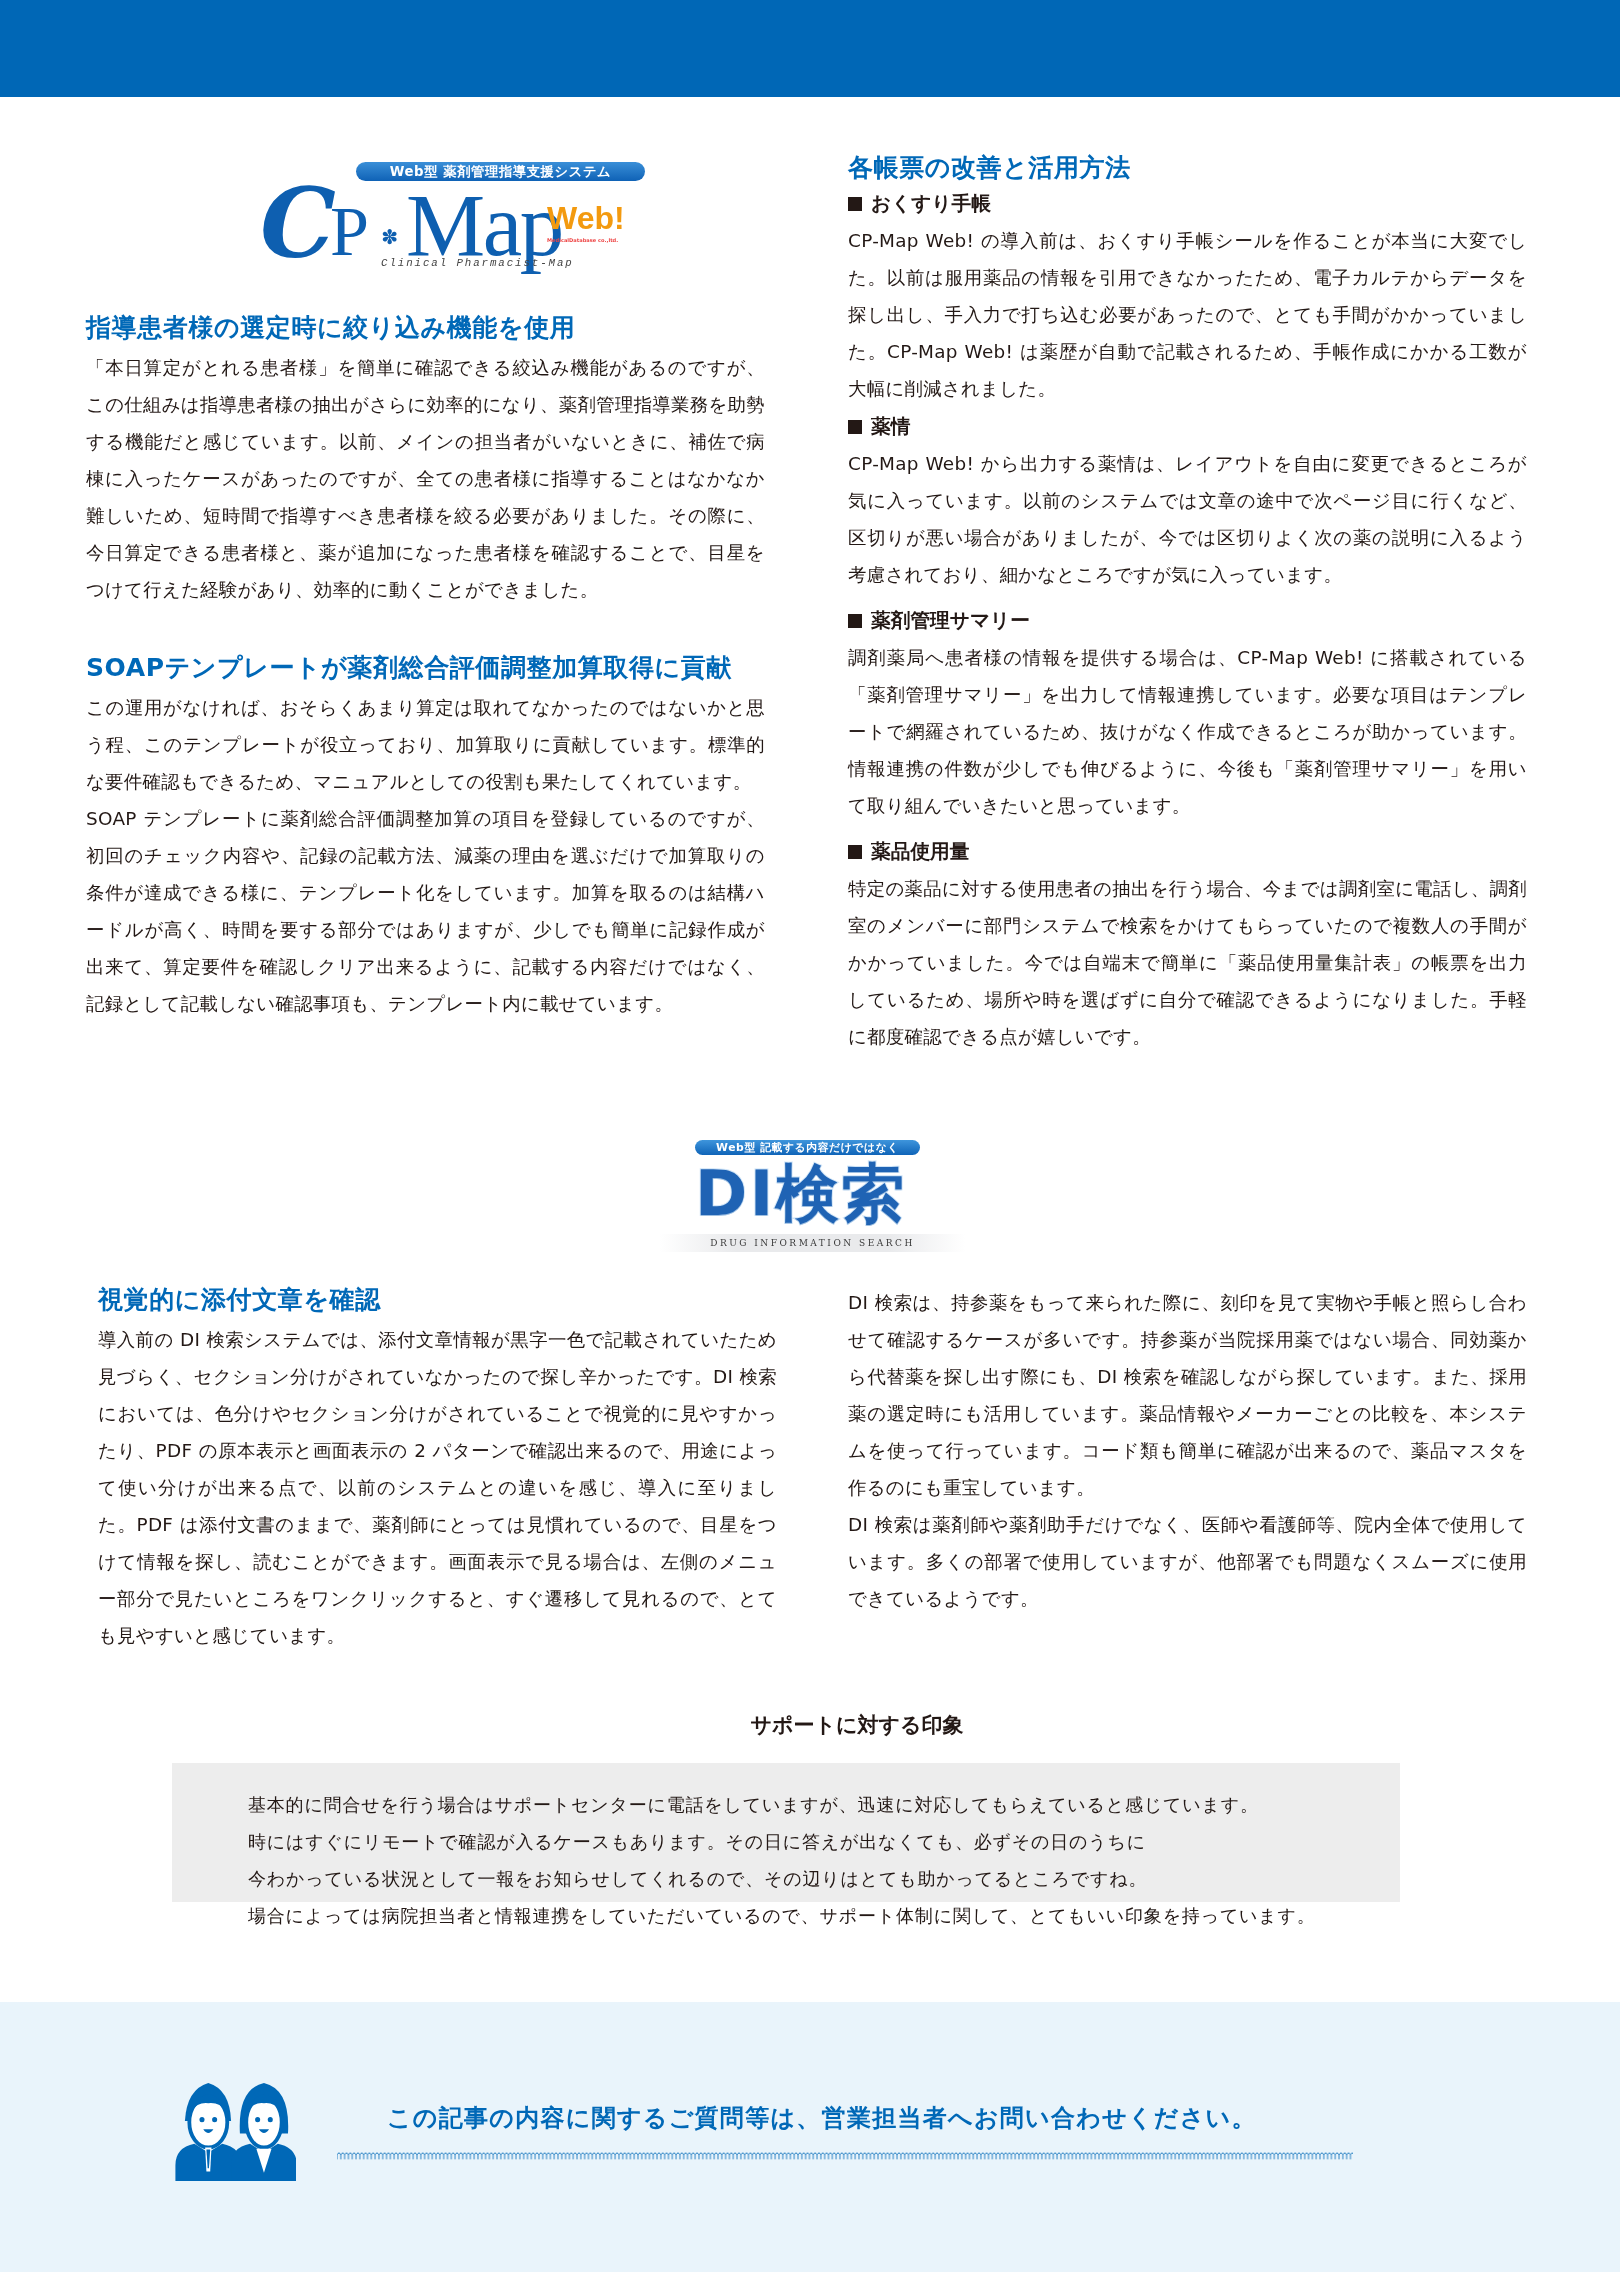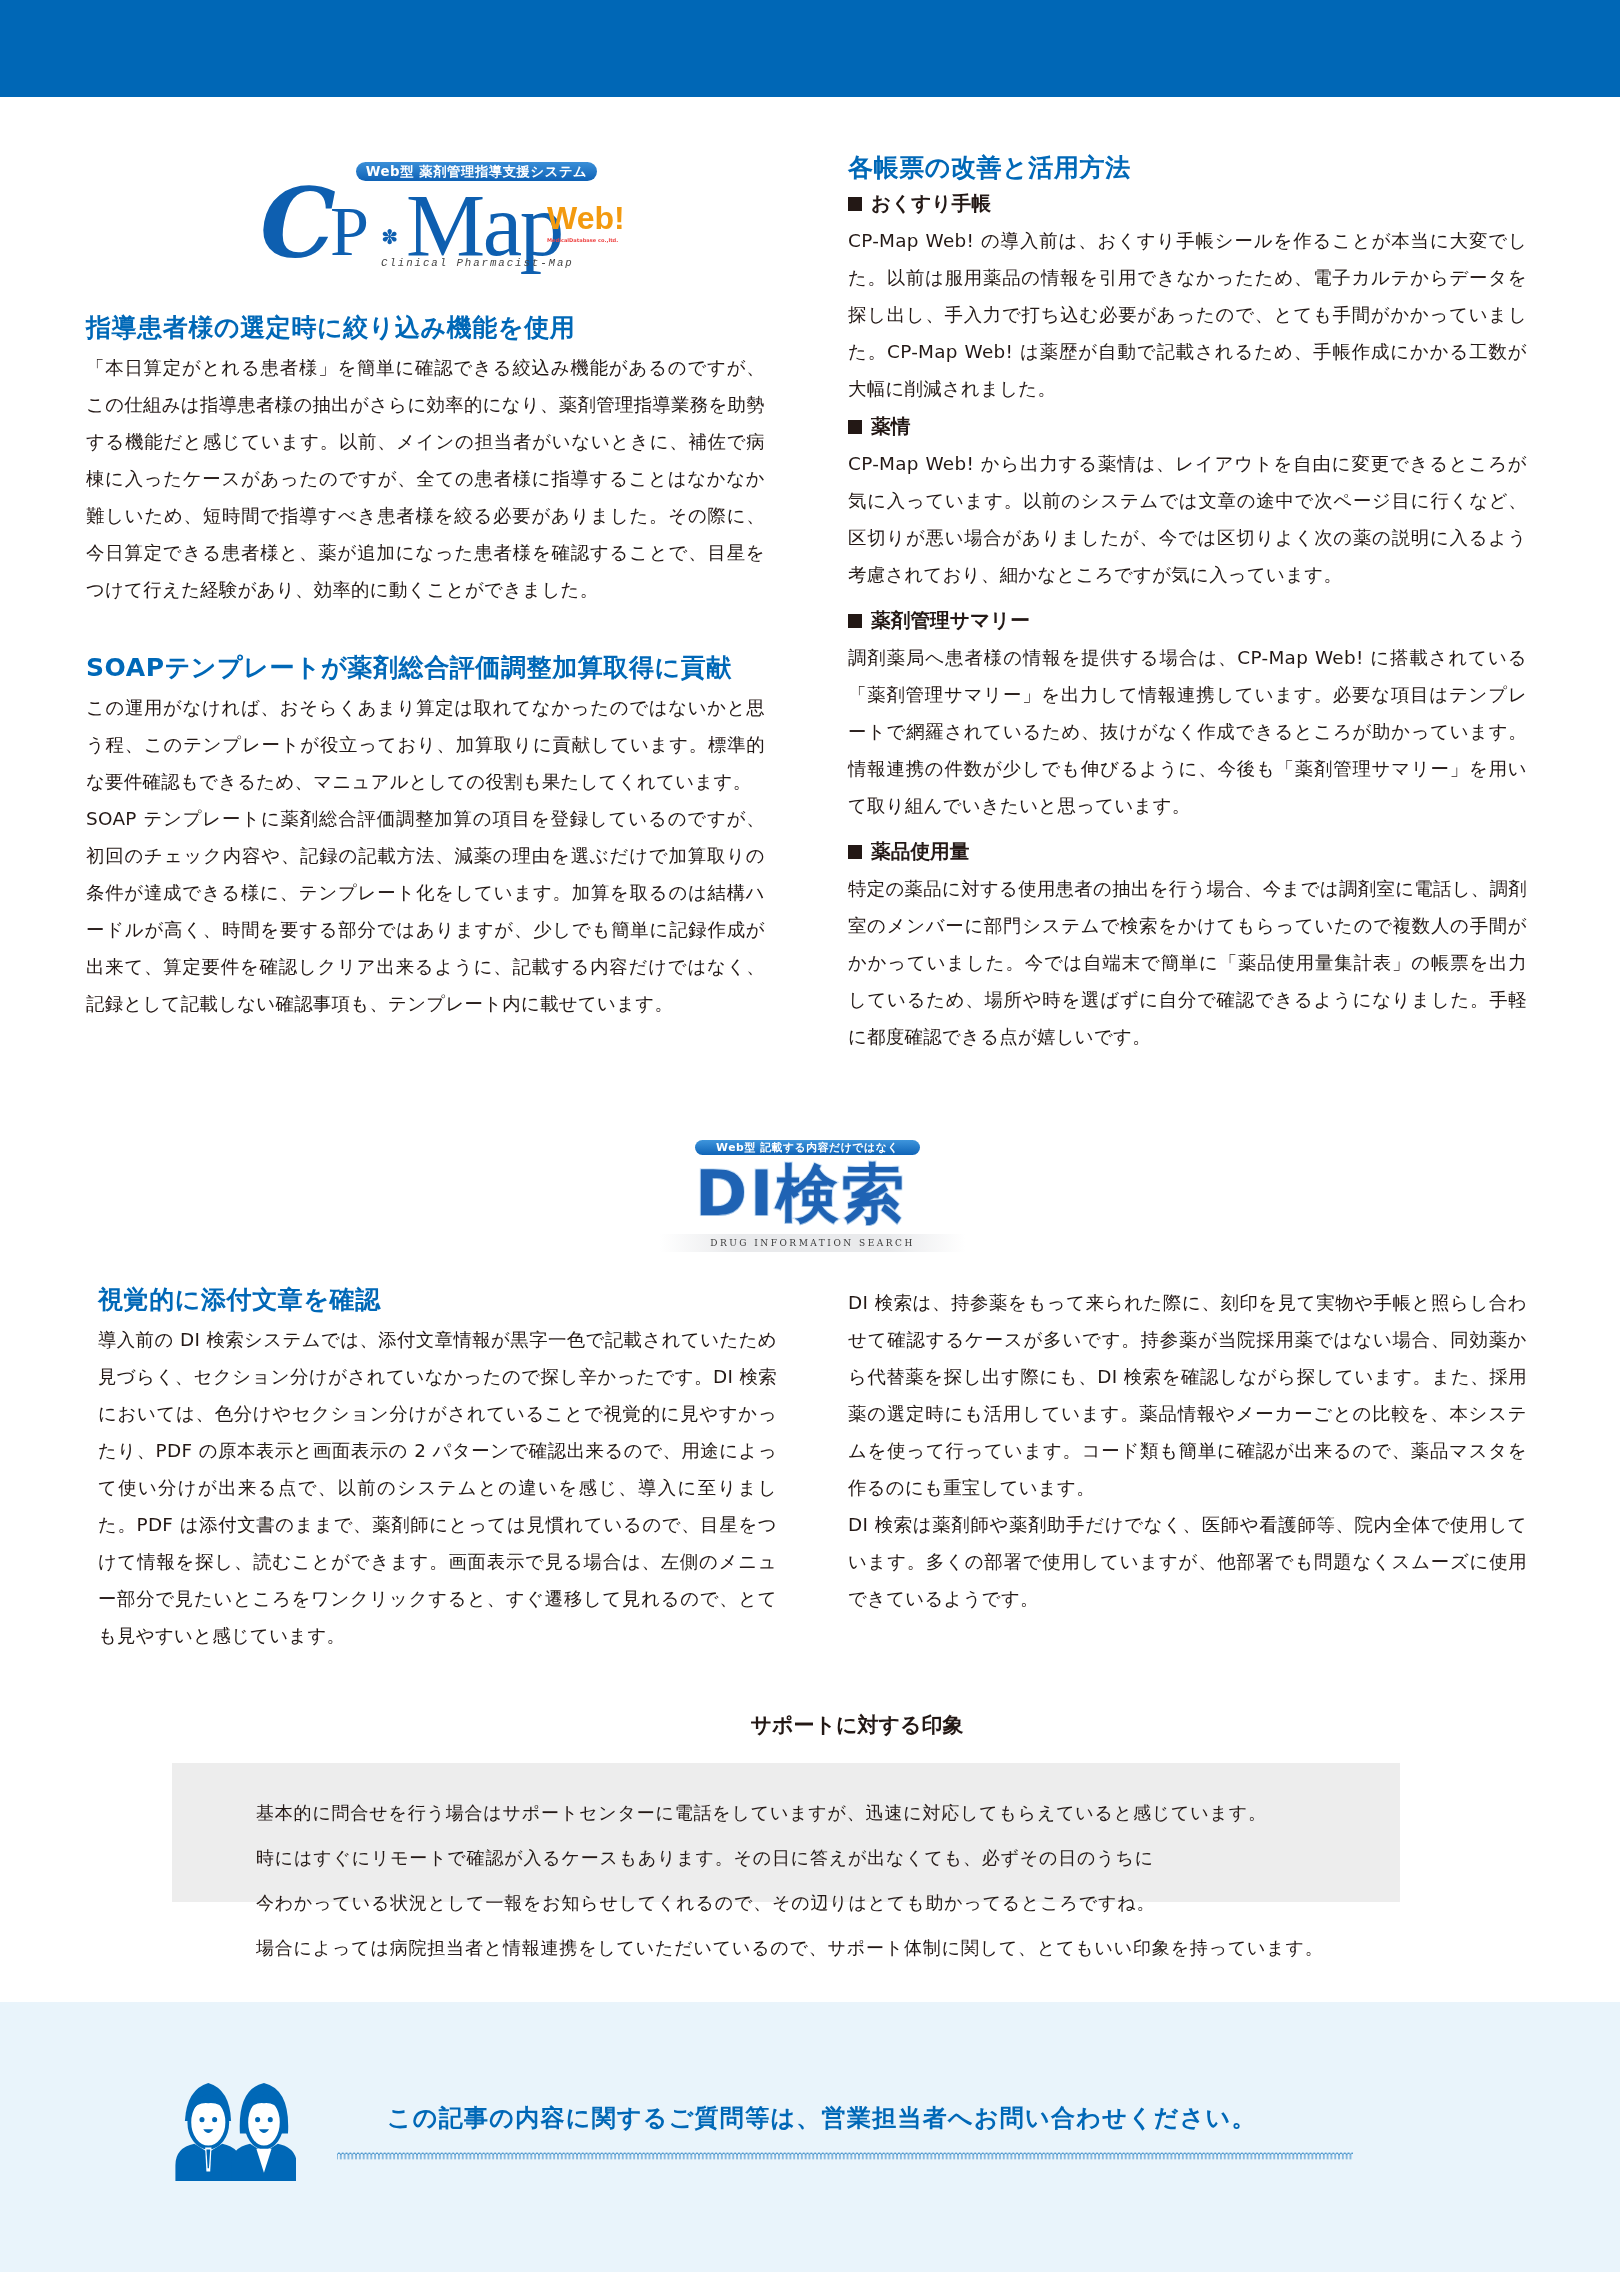--- a/index.html
+++ b/index.html
@@ -22,21 +22,21 @@
   .sub-title .sq { width: 14px; height: 14px; background: #231815; display: inline-block; }
   .body-text {
     font-size: 18.4px; line-height: 37px; color: #231815; margin: 0;
     text-align: justify; letter-spacing: 0.3px;
   }
   .body-text p { margin: 0; }
 
   
   .cpmap-logo { position: absolute; left: 254px; top: 162px; width: 394px; height: 114px; }
   .cpmap-pill {
-    position: absolute; left: 102px; top: 0; width: 241px; height: 19px; border-radius: 10.2px;
+    position: absolute; left: 102px; top: 0; width: 289px; height: 19px; border-radius: 10.2px;
     background: linear-gradient(#3a8fd8, #0f62b6); color: #fff; font-size: 13.3px; font-weight: bold;
     text-align: center; line-height: 19px; letter-spacing: 0.6px;
   }
   .cpmap-c {
     position: absolute; left: 6.3px; top: 14px; font-family: "DejaVu Serif", serif;
     font-style: italic; font-size: 95px; line-height: 95px; color: #0E5FB0; font-weight: bold;
   }
   .cpmap-p {
     position: absolute; left: 76px; top: 35px; font-family: "Liberation Serif", serif;
     font-size: 70px; line-height: 70px; color: #0E5FB0;
@@ -82,21 +82,21 @@
     font-weight: bold; font-size: 21px; line-height: 32px; color: #231815; padding-left: 47px;
   }
   .support-box {
     position: absolute; left: 172px; top: 1763px; width: 1228px; height: 139px;
     background: #EDEDED; padding: 0; box-sizing: border-box;
   }
   .support-text {
     position: absolute; left: 76px; top: 23px; width: 1079px;
     font-size: 18px; line-height: 37px; color: #231815; letter-spacing: 0.8px;
   }
-  .support-text p { margin: 8px; white-space: nowrap; }
+  .support-text p { margin: 0; white-space: nowrap; }
 
   
   .footer { position: absolute; left: 0; top: 2002px; width: 1620px; height: 271px; background: #E9F4FB; }
   .footer-people { position: absolute; left: 175px; top: 2064px; width: 121px; height: 117px; }
   .footer-msg {
     position: absolute; left: 387px; top: 2102px; font-size: 24px; font-weight: bold; color: #0068B7;
     letter-spacing: 1.3px; white-space: nowrap;
   }
   .footer-wave { position: absolute; left: 337px; top: 2151px; width: 1016px; height: 9px; }
 </style>

